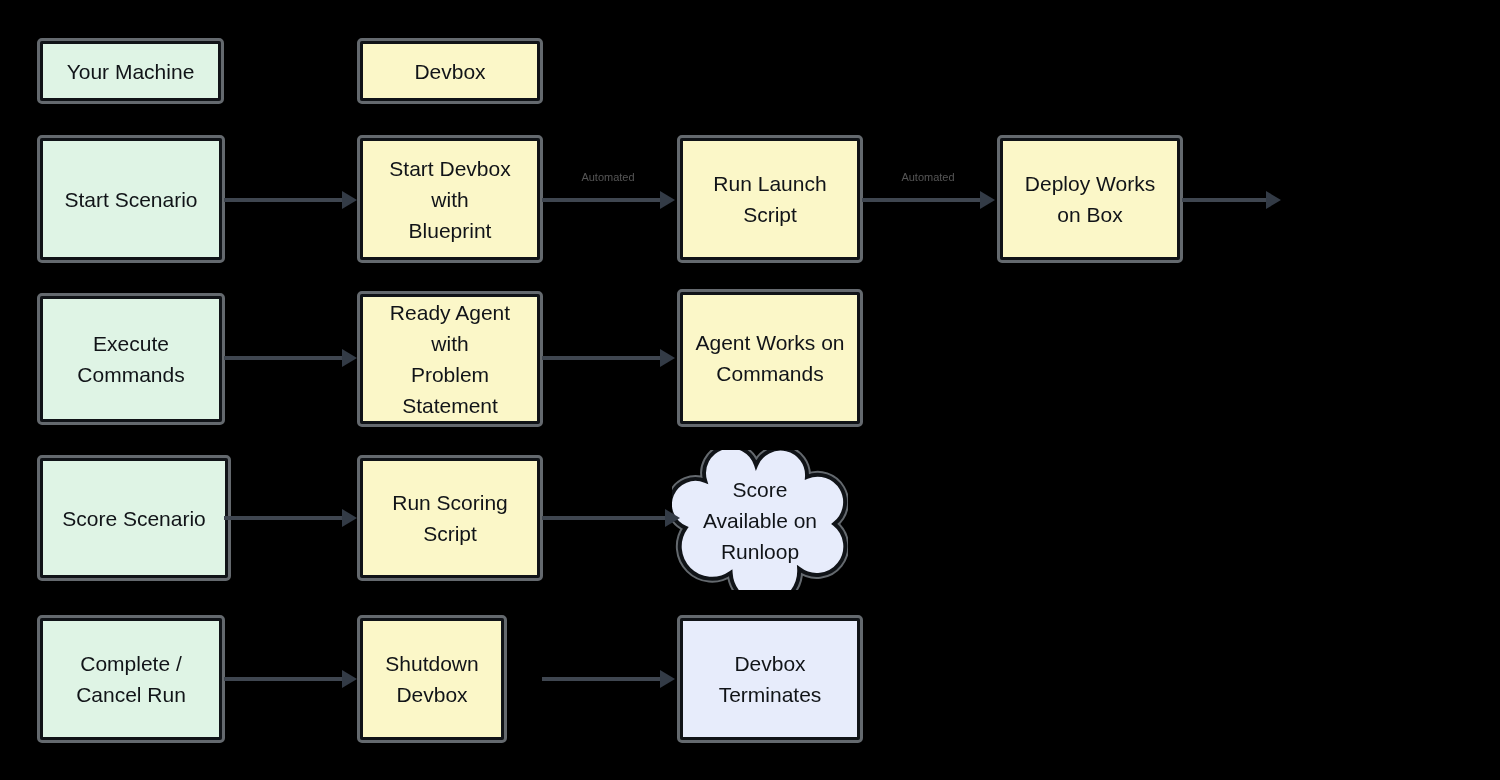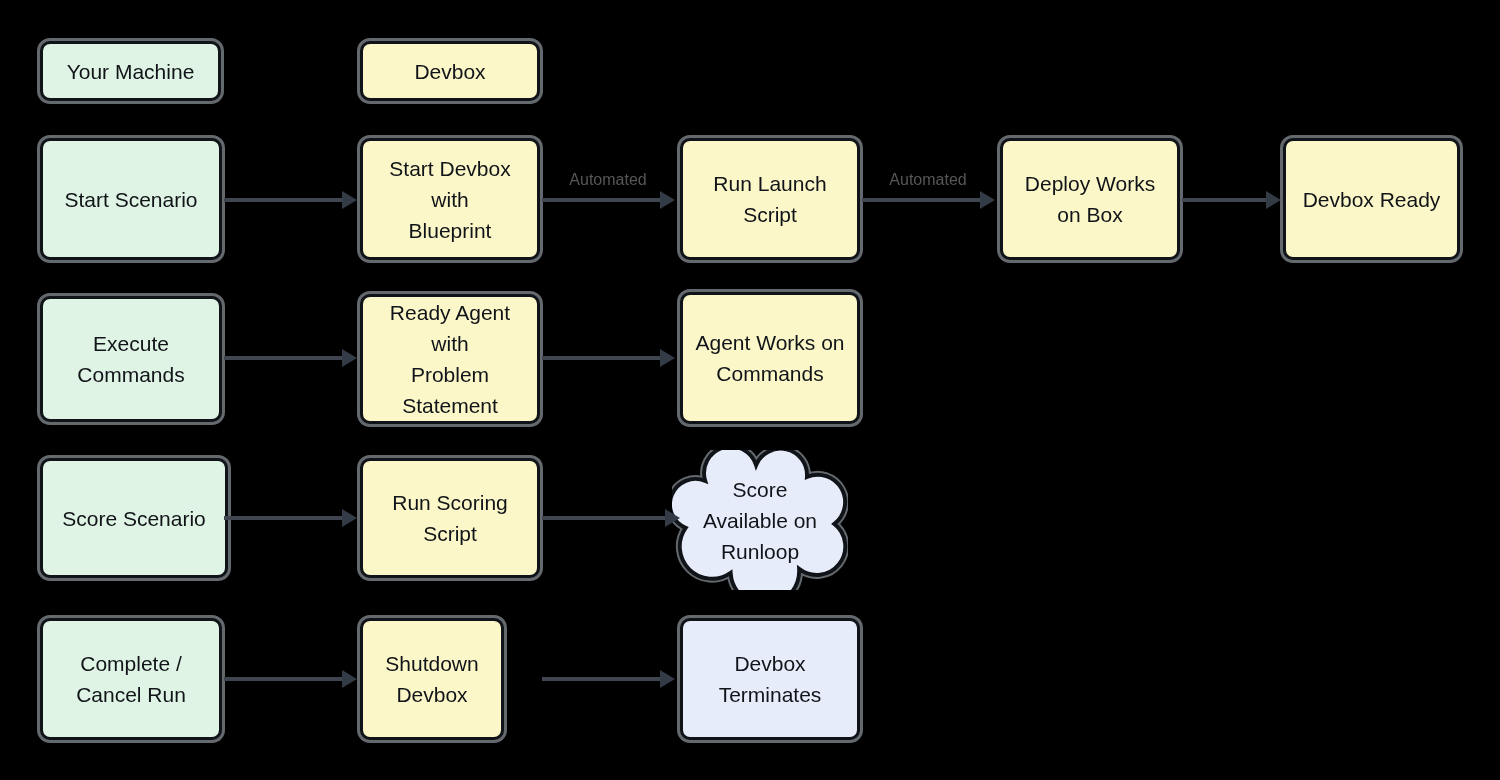--- a/index.html
+++ b/index.html
@@ -9,41 +9,41 @@
     font-family:"Liberation Sans", sans-serif;
     overflow:hidden;
   }
   .node{
     position:absolute;
     display:flex;align-items:center;justify-content:center;
     text-align:center;white-space:pre-line;
     font-size:21px;line-height:31px;color:var(--node-text,#111418);
     border:3px solid var(--node-border,#101317);
     outline:3px solid var(--node-outline,#64696e);
-    border-radius:10px;
+    border-radius:2px;
     box-sizing:border-box;
     padding:2px 6px;
   }
   .green{background:var(--green-fill,#dff4e5);}
   .yellow{background:var(--yellow-fill,#fbf7c8);}
   .lavender{background:var(--lavender-fill,#e7ecfb);}
   .arrow{
     position:absolute;height:4px;
     background:var(--arrow-line,#3f4650);
   }
   .arrow::after{
     content:'';position:absolute;left:100%;top:50%;transform:translateY(-50%);
     width:0;height:0;
     border-left:15px solid var(--arrow-head,#333b46);
     border-top:9px solid transparent;
     border-bottom:9px solid transparent;
   }
   .edge-label{
     position:absolute;transform:translateX(-50%);
-    font-size:16px;color:var(--edge-label-text,#565656);
+    font-size:11px;color:var(--edge-label-text,#565656);
     white-space:nowrap;
   }
   .cloud-wrap{position:absolute;}
   .cloud-wrap svg{position:absolute;left:0;top:0;}
   .cloud-text{
     position:absolute;left:0;top:0;width:100%;height:100%;
     display:flex;align-items:center;justify-content:center;
     text-align:center;white-space:pre-line;
     font-size:21px;line-height:31px;color:var(--node-text,#111418);
   }
@@ -57,21 +57,20 @@
   <div class="node yellow" style="left:360px;top:41px;width:180px;height:60px">Devbox</div>
 
   <div class="node green" style="left:40px;top:138px;width:182px;height:122px">Start Scenario</div>
   <div class="node yellow" style="left:360px;top:138px;width:180px;height:122px">Start Devbox
 with
 Blueprint</div>
   <div class="node yellow" style="left:680px;top:138px;width:180px;height:122px">Run Launch
 Script</div>
   <div class="node yellow" style="left:1000px;top:138px;width:180px;height:122px">Deploy Works
 on Box</div>
-  <div class="node yellow" style="left:1283px;top:138px;width:177px;height:122px">Devbox Ready</div>
 
   <div class="arrow" style="left:224px;top:198px;width:118px"></div>
   <div class="arrow" style="left:542px;top:198px;width:118px"></div>
   <div class="arrow" style="left:862px;top:198px;width:118px"></div>
   <div class="arrow" style="left:1182px;top:198px;width:84px"></div>
 
   <div class="edge-label" style="left:608px;top:171px">Automated</div>
   <div class="edge-label" style="left:928px;top:171px">Automated</div>
 
   <div class="node green" style="left:40px;top:296px;width:182px;height:126px">Execute

